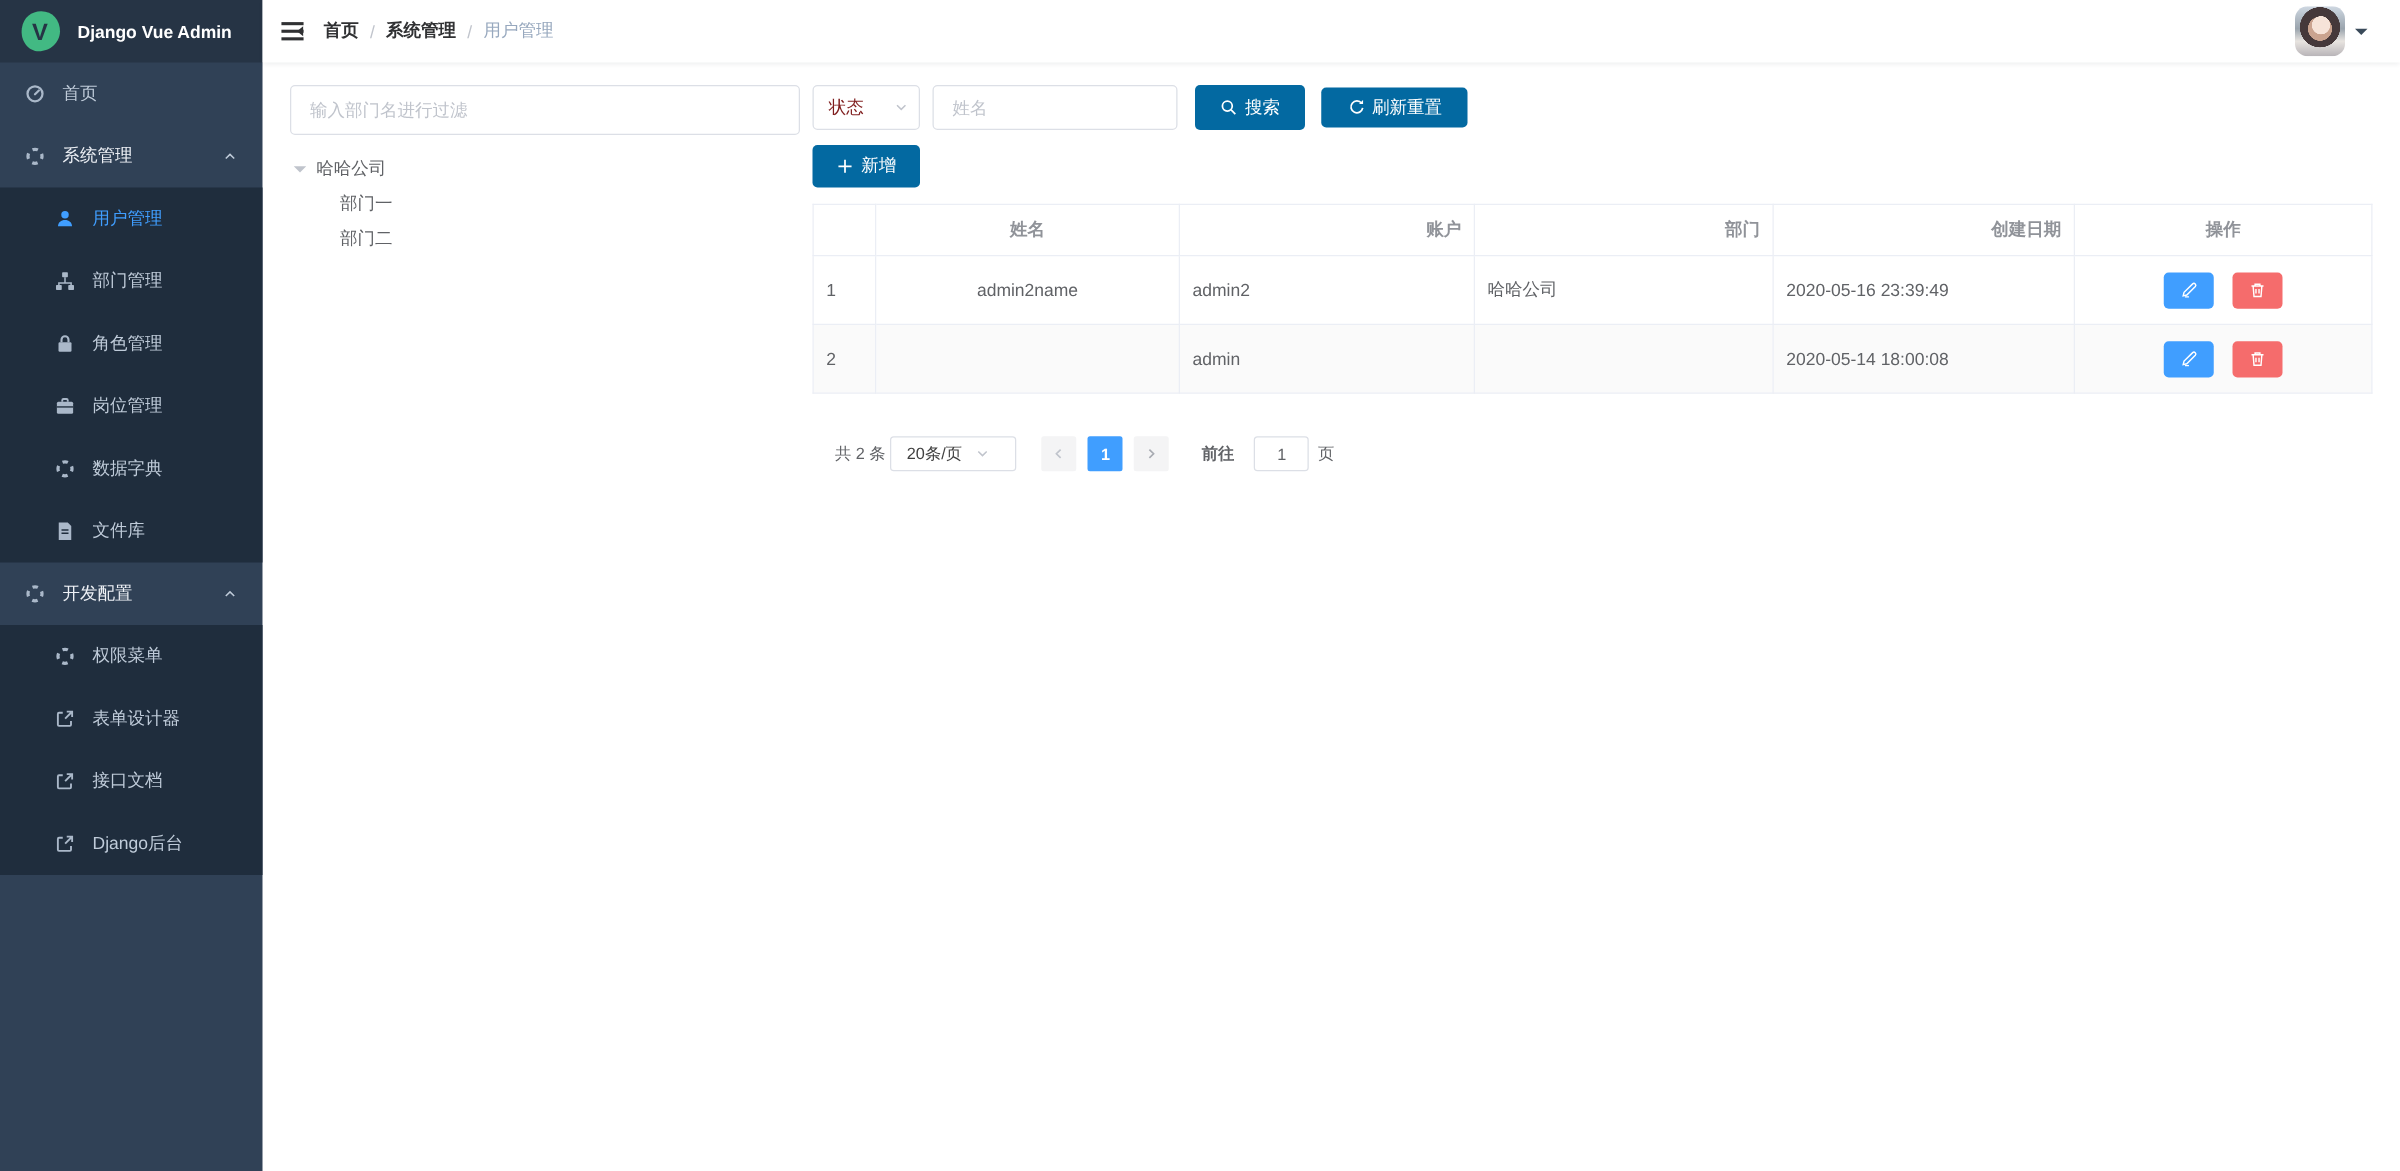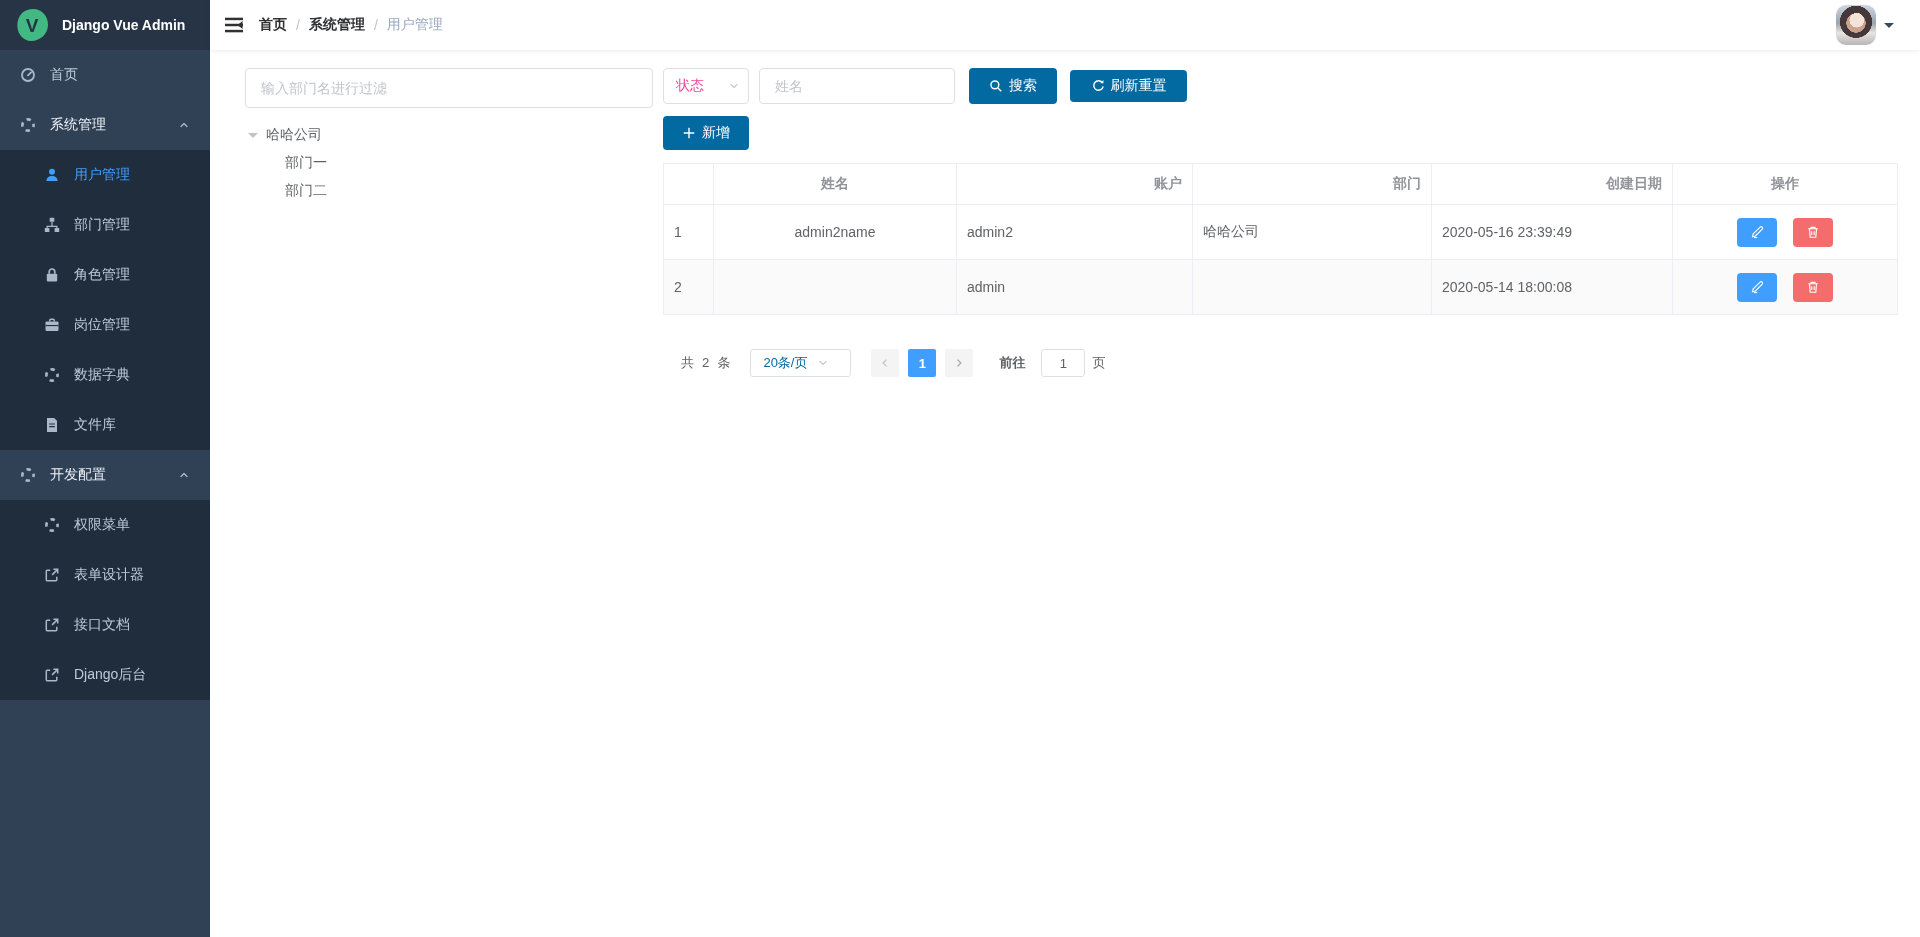--- a/index.html
+++ b/index.html
@@ -38,37 +38,37 @@
   .user-menu { margin-left:auto; margin-right:26px; display:flex; align-items:center; cursor:pointer; }
   .avatar { width:40px; height:40px; border-radius:10px; flex:none;
     background:
       radial-gradient(circle at 52% 38%, #f6e3d8 0 22%, rgba(246,227,216,0) 23%),
       radial-gradient(circle at 50% 45%, #caa38f 0 32%, rgba(202,163,143,0) 33%),
       radial-gradient(circle at 50% 42%, #45383a 0 52%, rgba(69,56,58,0) 53%),
       linear-gradient(180deg,#cfd8e2 0%, #9aa4ad 45%, #e8e4e0 70%, #b8b4b8 100%);
   }
   .avatar-caret { width:0; height:0; border:5px solid transparent; border-top-color:#3a4a5a; margin-left:8px; margin-top:6px; }
 
-  .content { display:flex; padding:18px 22px 0 35px; flex:1; }
+  .content { display:flex; padding:18px 22px 0 22px; flex:1; }
 
   
   .left-panel { width:408px; min-width:408px; margin-right:10px; }
   .dept-input { width:100%; height:40px; border:1px solid #dcdfe6; border-radius:4px; padding:0 15px; font-size:14px; color:#606266; outline:none; background:#fff; }
   input::placeholder { color:#c0c4cc; }
   .tree { margin-top:13px; color:#606266; }
   .tree-node { height:28px; display:flex; align-items:center; cursor:pointer; }
   .tree-node.root { padding-left:3px; }
   .tree-caret { width:0; height:0; border:5px solid transparent; border-top-color:#c0c4cc; margin:5px 8px 0 0; }
   .tree-node.child { padding-left:40px; }
 
   
   .right-panel { flex:1; min-width:0; }
   .filter-row { display:flex; align-items:center; }
   .ui-select { height:36px; border:1px solid #dcdfe6; border-radius:4px; background:#fff; display:flex; align-items:center; justify-content:space-between; padding:0 8px 0 12px; cursor:pointer; }
-  .status-select { width:86px; color:#ec4899; }
+  .status-select { width:86px; color:#7f1d1d; }
   .sel-caret { width:12px; height:12px; color:#c0c4cc; flex:none; }
   .name-input { width:196px; height:36px; margin-left:10px; border:1px solid #dcdfe6; border-radius:4px; padding:0 15px; font-size:14px; color:#606266; outline:none; }
   .btn { display:inline-flex; align-items:center; justify-content:center; gap:6px; border:none; border-radius:4px; background:#0369a1; color:#fff; font-size:14px; cursor:pointer; font-family:inherit; }
   .btn-search { width:88px; height:36px; margin-left:14px; }
   .btn-reset { width:117px; height:32px; margin-left:13px; }
   .btn-add { width:86px; height:34px; margin-top:12px; }
   .bicon { width:14px; height:14px; flex:none; }
 
   
   .data-table { width:100%; border-collapse:collapse; margin-top:13px; font-size:14px; color:#606266; table-layout:fixed; }
@@ -77,22 +77,22 @@
   .data-table td { height:55px; }
   .data-table .c-center { text-align:center; }
   .data-table tr.striped td { background:#fafafa; }
   .mini-btn { width:40px; height:29px; border:none; border-radius:4px; display:inline-flex; align-items:center; justify-content:center; cursor:pointer; vertical-align:middle; }
   .mini-edit { background:#409eff; }
   .mini-del { background:#f56c6c; margin-left:12px; }
   .micon { width:14px; height:14px; }
 
   
   .pagination { display:flex; align-items:center; margin-top:34px; padding-left:18px; font-size:13px; color:#606266; }
-  .pg-total { margin-right:20px;font-family:Liberation Mono, monospace; }
-  .page-size { width:101px; height:28px; border-radius:3px; font-size:13px; color:#0369a1; justify-content:flex-start; gap:10px; }
+  .pg-total { margin-right:4px; }
+  .page-size { width:101px; height:28px; border-radius:3px; font-size:13px; color:#404040; justify-content:flex-start; gap:10px; }
   .pg-btn { width:28px; height:28px; margin-left:20px; background:#f4f4f5; border:none; border-radius:2px; display:inline-flex; align-items:center; justify-content:center; cursor:pointer; }
   .pg-btn + .pg-num { margin-left:9px; }
   .pg-num { width:28px; height:28px; border:none; border-radius:2px; background:#409eff; color:#fff; font-size:13px; font-weight:bold; cursor:pointer; }
   .pg-next { margin-left:9px; }
   .arr { width:12px; height:12px; }
   .pg-goto-label { margin-left:26px; margin-right:16px;font-weight:bold; }
   .goto-input { width:44px; height:28px; border:1px solid #dcdfe6; border-radius:3px; text-align:center; font-size:13px; color:#606266; outline:none; margin-right:7px; }
 </style>
 </head>
 <body>

